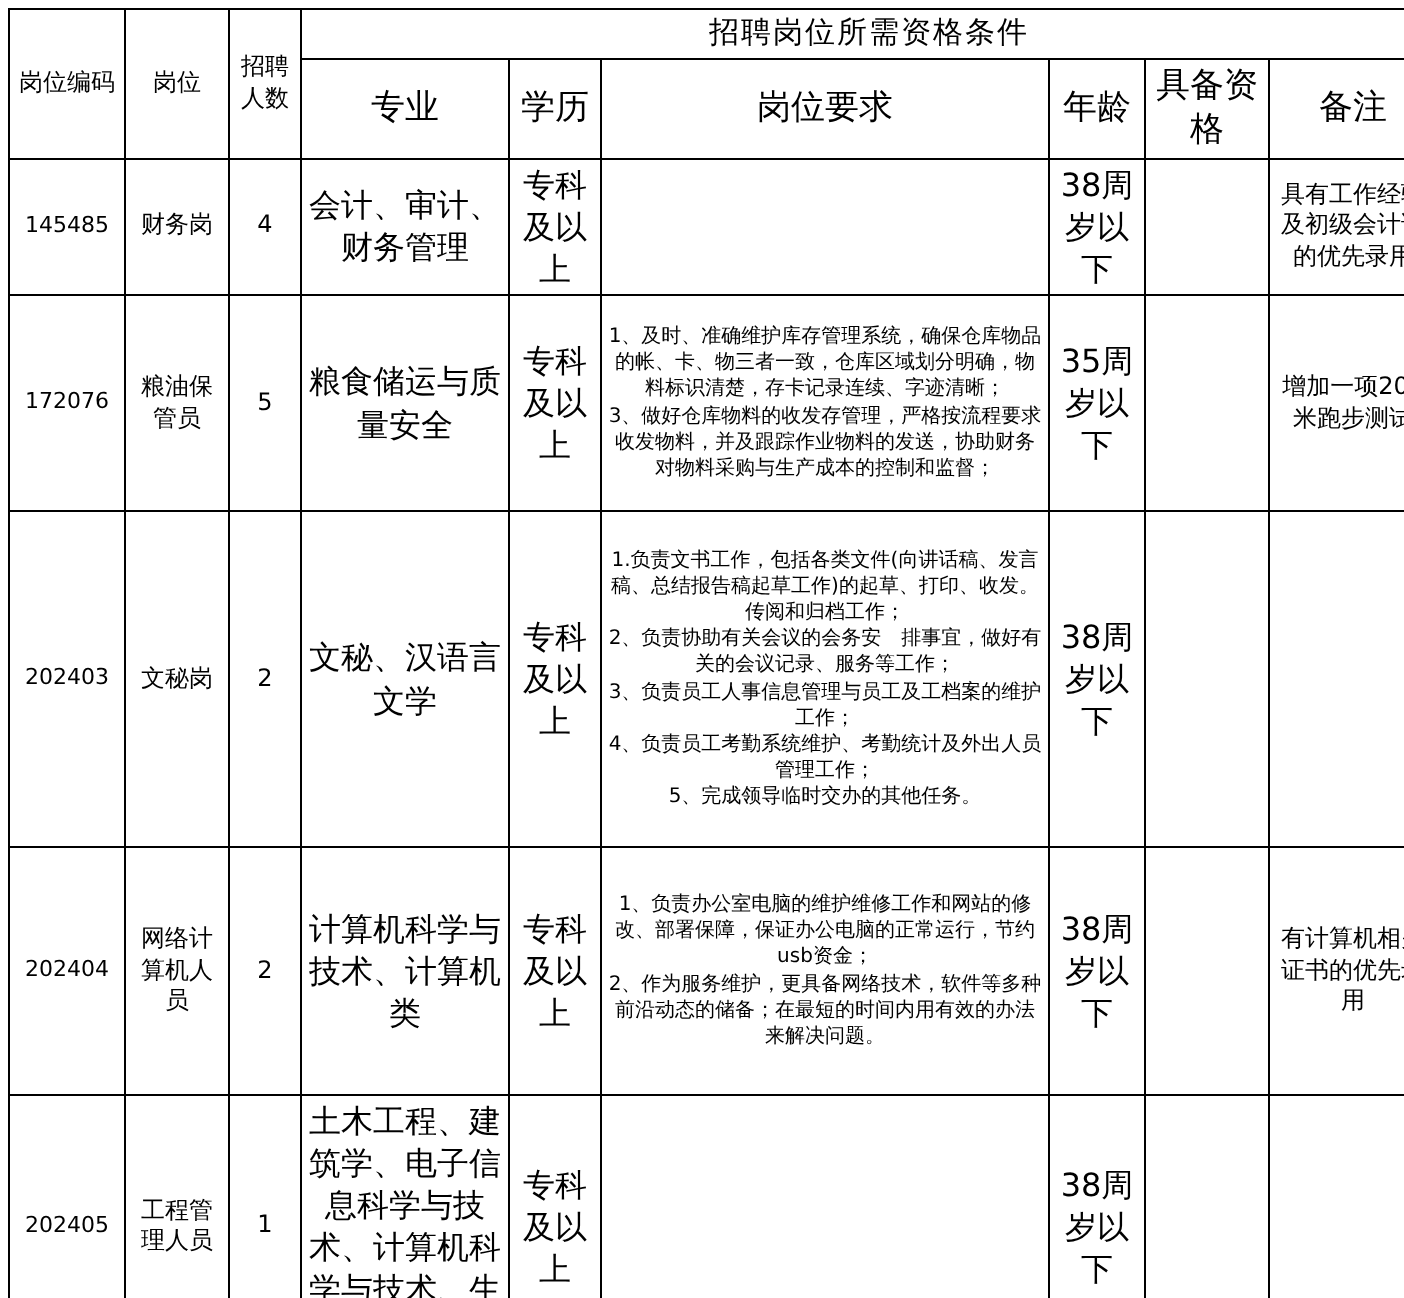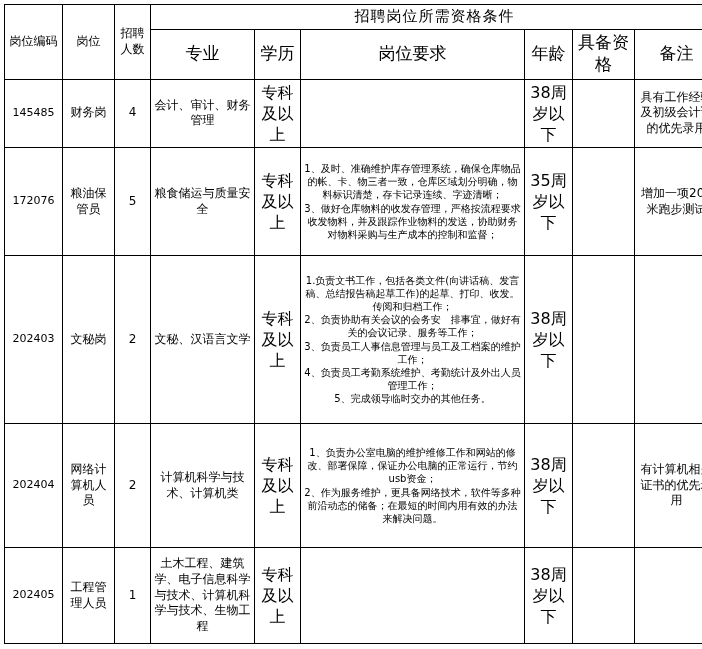--- a/index.html
+++ b/index.html
@@ -51,21 +51,21 @@
     font-weight: bold;
   }
   .post-cell {
     font-size: 12px;
     font-weight: bold;
   }
   .num-cell {
     font-size: 12px;
   }
   .major-cell {
-    font-size: 12px;
+    font-size: 16px;
   }
   .edu-cell {
     font-size: 16px;
   }
   .req-cell {
     font-size: 10px;
     text-align: left;
     line-height: 1.45;
     padding: 5px 6px;
   }

